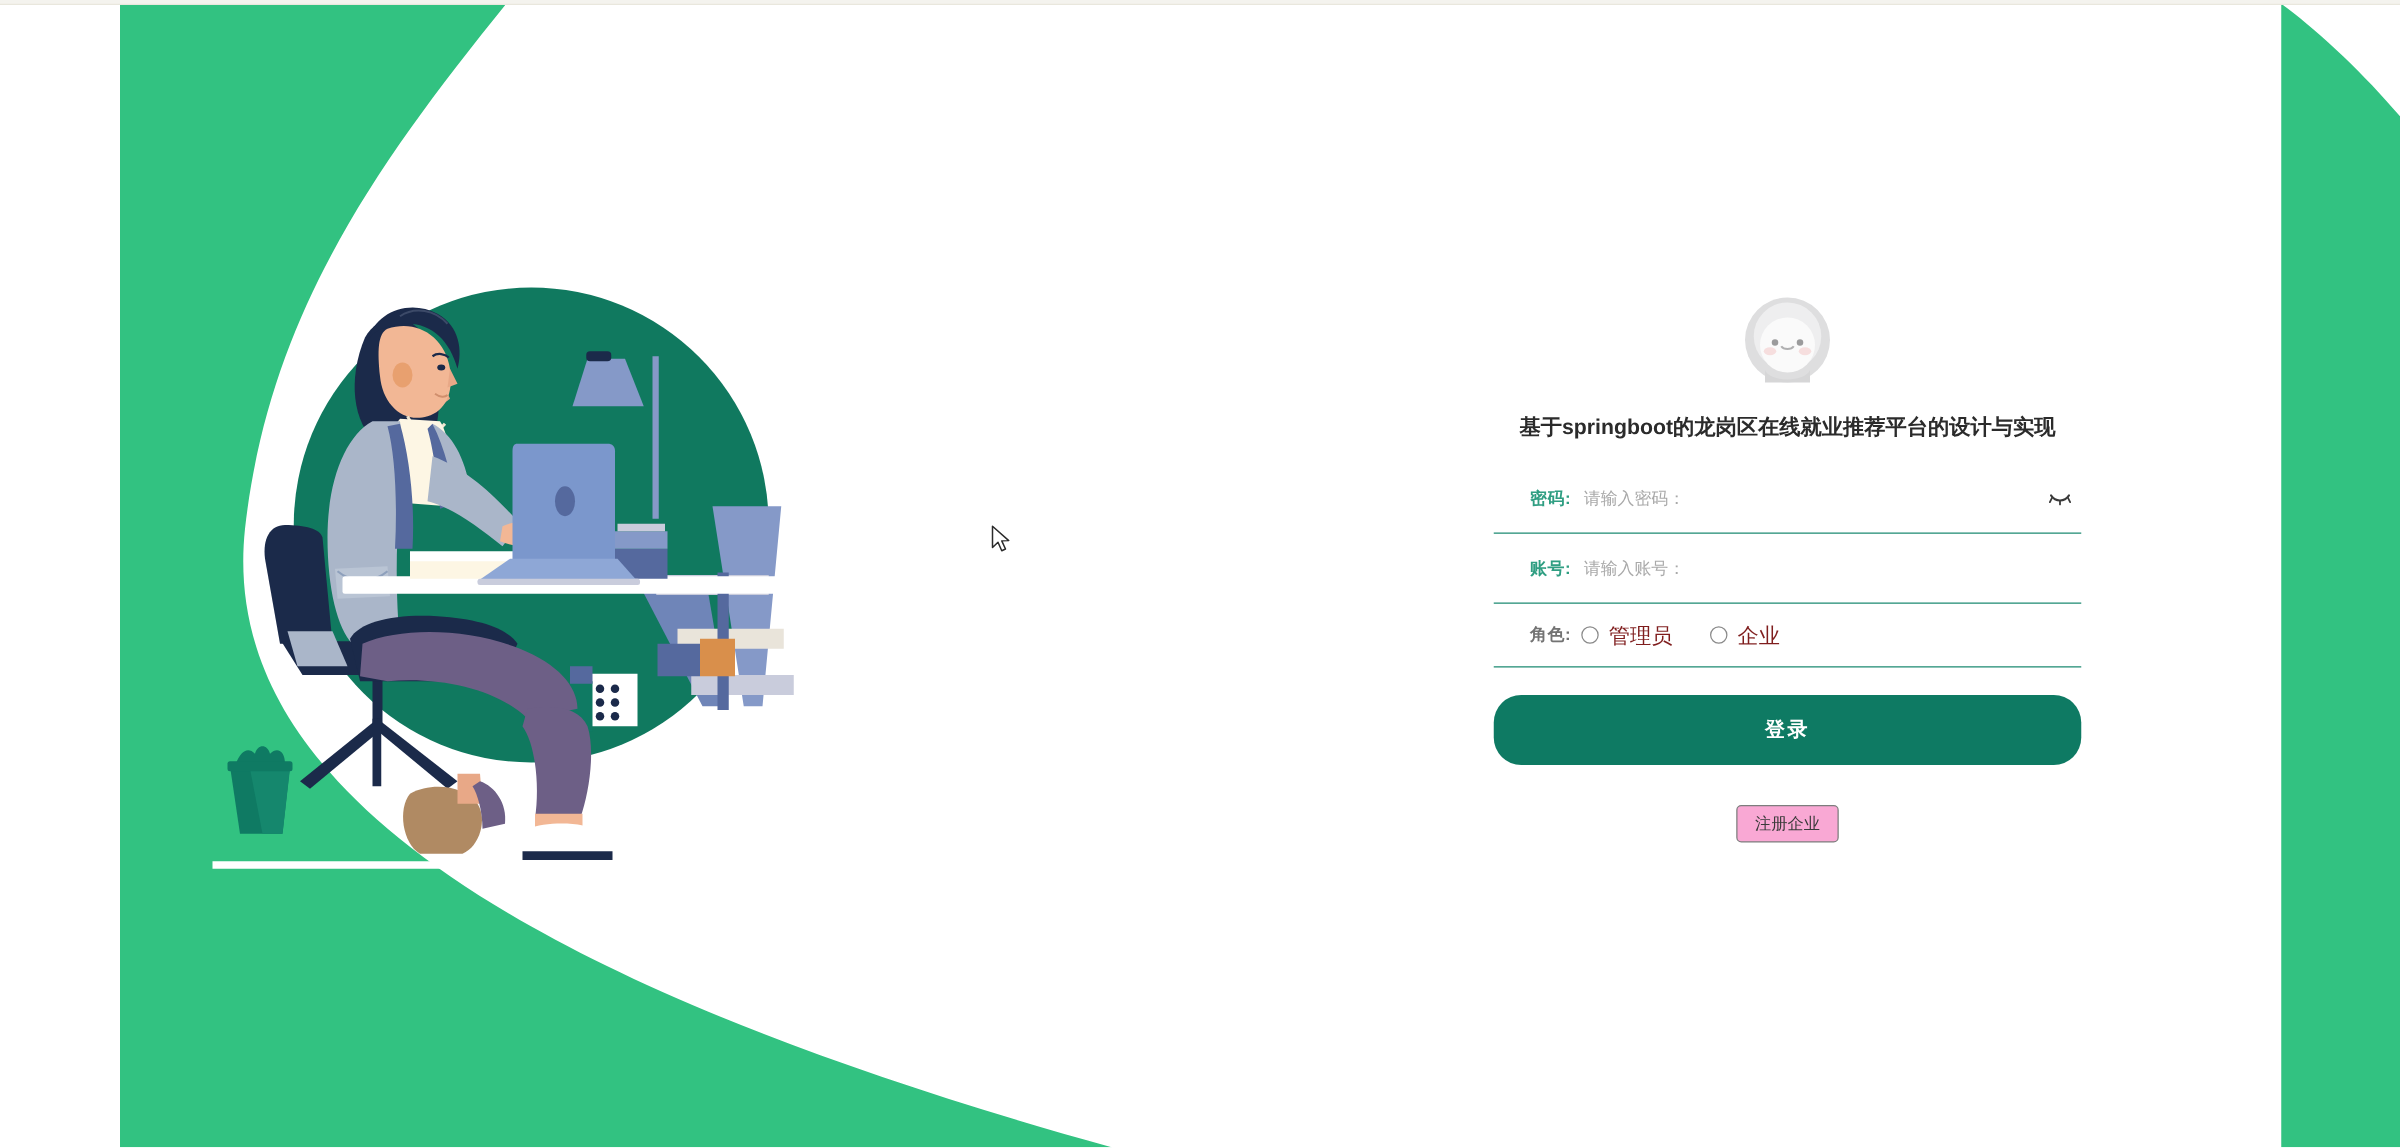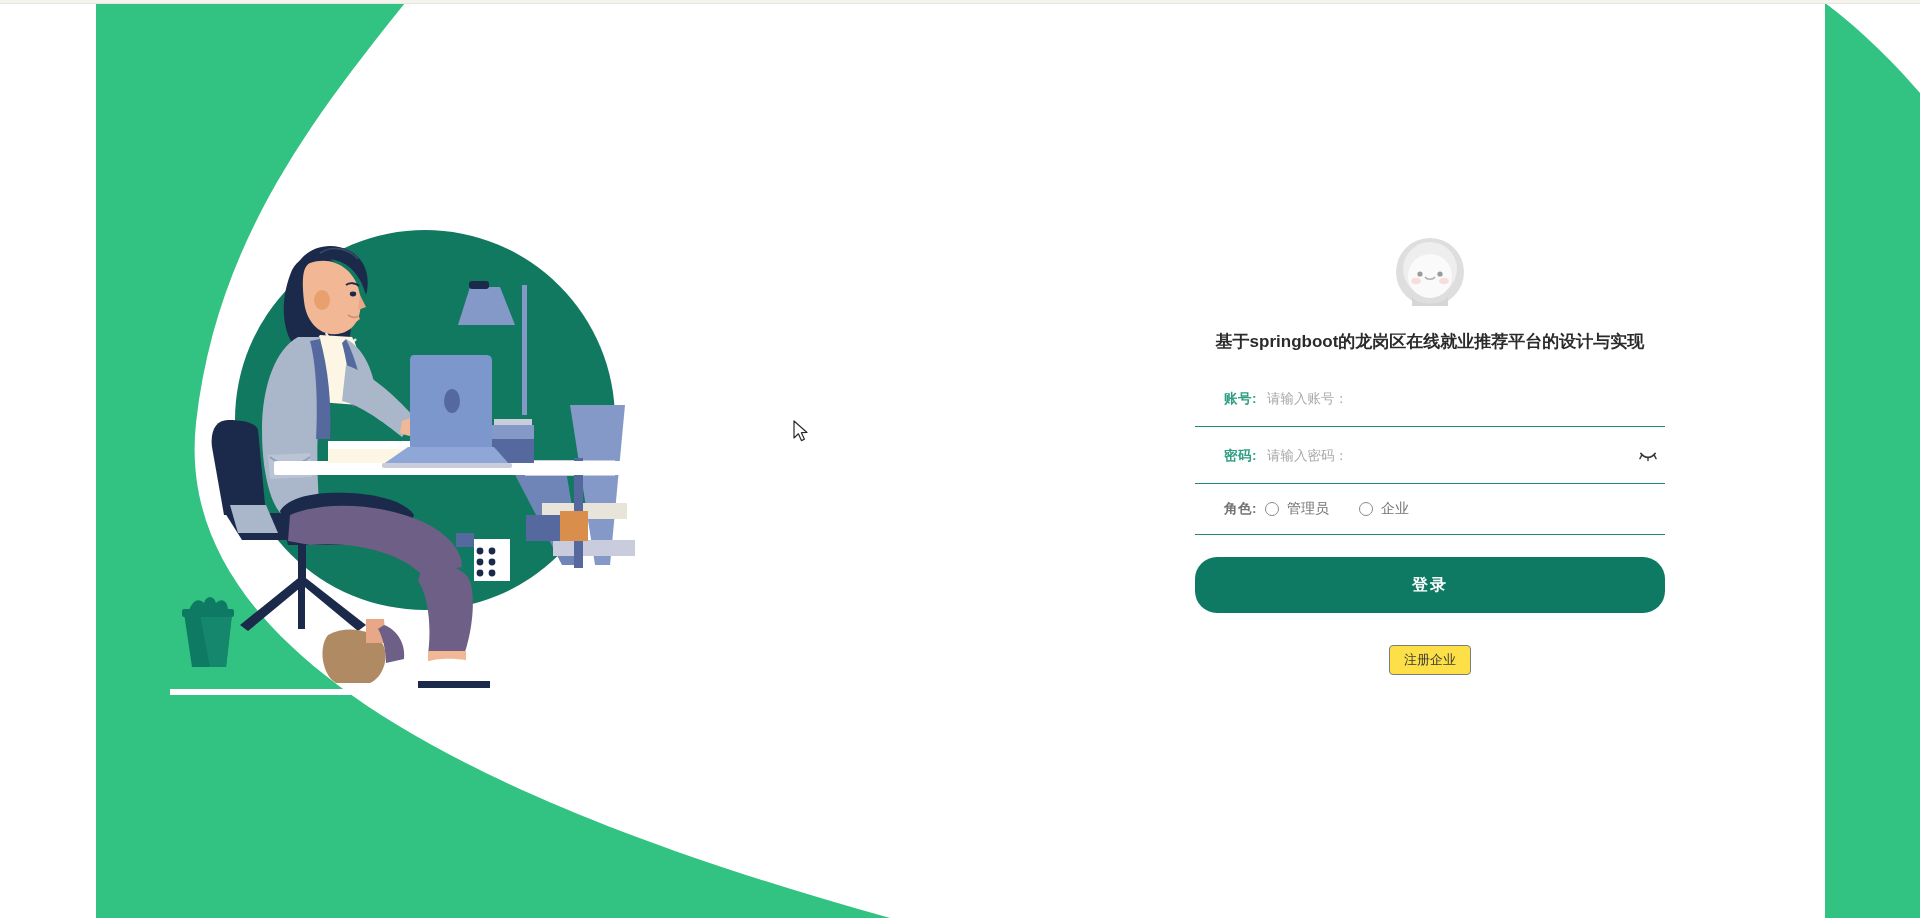--- a/index.html
+++ b/index.html
@@ -149,22 +149,22 @@
   .radio-circle {
     width: 12px;
     height: 12px;
     border: 1.3px solid #8a8a8a;
     border-radius: 50%;
     background: #fff;
     display: inline-block;
     margin-right: 8px;
   }
   .radio-text {
-    font-size: 14px;
-    color: #737373;
+    font-size: 17px;
+    color: #7f1d1d;
   }
 
   .login-btn {
     margin-top: 22px;
     width: 100%;
     height: 56px;
     border: none;
     border-radius: 22px;
     background: #0e7a63;
     color: #ffffff;
@@ -179,21 +179,21 @@
   }
 
   .register-wrap {
     margin-top: 32px;
     display: flex;
     justify-content: center;
   }
   .register-btn {
     border: 1px solid #7d7d7d;
     border-radius: 4px;
-    background: #fde047;
+    background: #f9a8d4;
     color: #3a3a3a;
     font-size: 13px;
     padding: 6px 14px;
     cursor: pointer;
     font-family: "Liberation Sans", "DejaVu Sans", sans-serif;
     line-height: 1.2;
   }
 
   
   .cursor {
@@ -353,34 +353,34 @@
         <circle cx="32" cy="42" r="2.6" fill="#9b9b9c"></circle>
         <circle cx="52" cy="42" r="2.6" fill="#9b9b9c"></circle>
         <ellipse cx="28" cy="49" rx="5" ry="3.2" fill="#f6dede"></ellipse>
         <ellipse cx="56" cy="49" rx="5" ry="3.2" fill="#f6dede"></ellipse>
         <path d="M37,45 C39,48 45,48 47,45" stroke="#b0b0b1" stroke-width="1.6" fill="none"></path>
       </svg>
     </div>
 
     <div class="login-title">基于springboot的龙岗区在线就业推荐平台的设计与实现</div>
 
-    <div class="field-row">
-      <span class="field-label">账号:</span>
-      <input class="field-input" type="text" placeholder="请输入账号：" style="">
-    </div>
-
     <div class="field-row second">
       <span class="field-label">密码:</span>
       <input class="field-input" type="password" placeholder="请输入密码：" style="">
       <svg class="eye-icon" viewBox="0 0 20 12">
         <path d="M2,3 C6,9 14,9 18,3" stroke="#3a3a3a" stroke-width="1.8" fill="none" stroke-linecap="round"></path>
         <path d="M3,5 L1,9" stroke="#3a3a3a" stroke-width="1.6" stroke-linecap="round"></path>
         <path d="M17,5 L19,9" stroke="#3a3a3a" stroke-width="1.6" stroke-linecap="round"></path>
         <path d="M10,8 L10,11" stroke="#3a3a3a" stroke-width="1.6" stroke-linecap="round"></path>
       </svg>
+    </div>
+
+    <div class="field-row">
+      <span class="field-label">账号:</span>
+      <input class="field-input" type="text" placeholder="请输入账号：" style="">
     </div>
 
     <div class="role-row">
       <span class="role-label">角色:</span>
       <label class="radio-opt">
         <span class="radio-circle"></span>
         <span class="radio-text">管理员</span>
       </label>
       <label class="radio-opt">
         <span class="radio-circle"></span>

